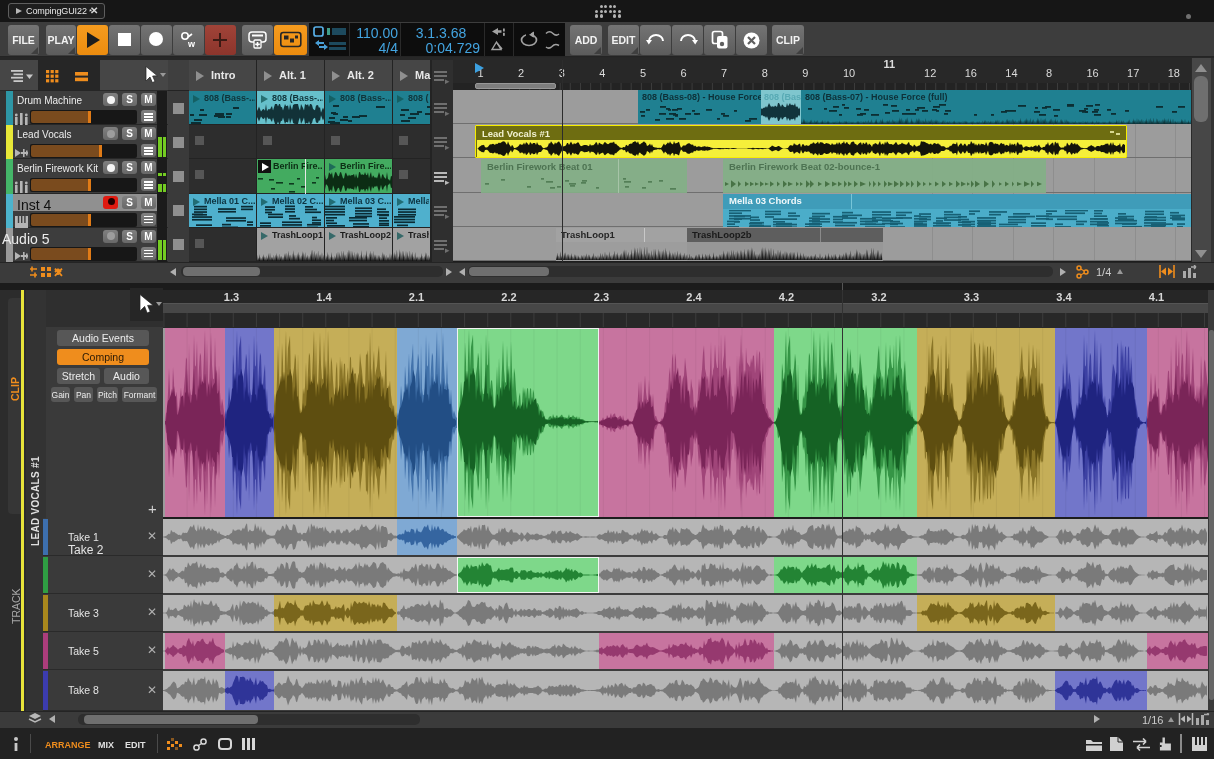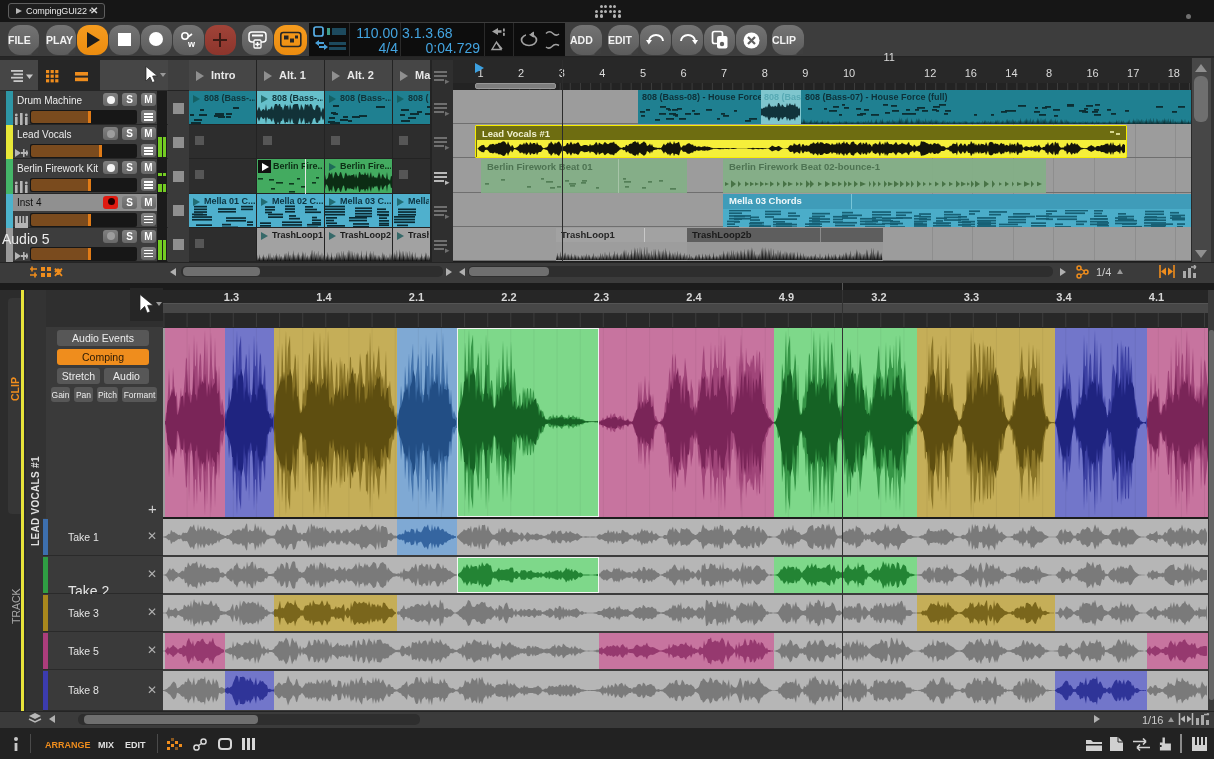--- a/index.html
+++ b/index.html
@@ -1,18 +1,18 @@
 <!DOCTYPE html>
 <html><head><meta charset="utf-8"><style>
 *{margin:0;padding:0;box-sizing:border-box;}
 html,body{width:1214px;height:759px;overflow:hidden;background:#1d1d1d;
  font-family:"Liberation Sans",sans-serif;-webkit-font-smoothing:antialiased;}
 .ab{position:absolute;}
-.btn{position:absolute;border-radius:12px;background:linear-gradient(#747474,#5c5c5c);
- color:#f2f2f2;font-size:10.5px;font-weight:bold;text-align:left;}
+.btn{position:absolute;border-radius:3px;background:linear-gradient(#747474,#5c5c5c);
+ color:#f2f2f2;font-size:10.5px;font-weight:bold;text-align:center;}
 .fold::after{content:"";position:absolute;right:1px;bottom:1px;border-style:solid;
  border-width:0 0 7px 7px;border-color:transparent transparent #3f3f3f transparent;}
 .smb{position:absolute;width:15px;height:13px;border-radius:3px;
  background:linear-gradient(#808080,#686868);color:#fff;font-size:10px;font-weight:bold;
  text-align:center;line-height:13px;}
 .scn{color:#e8e8e8;font-size:11px;font-weight:bold;}
 .cliptxt{position:absolute;font-size:9px;font-weight:bold;color:#0e2a2e;white-space:nowrap;overflow:hidden;}
 </style></head><body>
 
 <div class="ab" style="left:0;top:0;width:1214px;height:22px;background:#161616;"></div>
@@ -75,21 +75,21 @@
     <rect x="19" y="2" width="14" height="7" fill="#1d4a5e"></rect>
     <path d="M2,17 l4,-3 v2 h5 v2 h-5 v2 Z" fill="#4aa0d8"></path>
     <path d="M12,21 l-4,3 v-2 h-5 v-2 h5 v-2 Z" fill="#4aa0d8" transform="translate(3,0)"></path>
     <rect x="16" y="16" width="17" height="3" fill="#1d4a5e"></rect>
     <rect x="16" y="21" width="17" height="3" fill="#1d4a5e"></rect>
   </svg>
 <div class="ab" style="left:349px;top:23px;width:1px;height:33px;background:#2a2a2a;"></div>
 <div class="ab" style="left:352px;top:25px;width:46px;height:15px;color:#43a4e0;font-size:14px;text-align:right;">110.00</div>
 <div class="ab" style="left:352px;top:40px;width:46px;height:15px;color:#43a4e0;font-size:14px;text-align:right;">4/4</div>
 <div class="ab" style="left:400px;top:23px;width:1px;height:33px;background:#2a2a2a;"></div>
-<div class="ab" style="left:402px;top:25px;width:78px;height:15px;color:#43a4e0;font-size:14px;text-align:left;">3.1.3.68</div>
+<div class="ab" style="left:402px;top:25px;width:78px;height:15px;color:#43a4e0;font-size:14px;text-align:center;">3.1.3.68</div>
 <div class="ab" style="left:402px;top:40px;width:78px;height:15px;color:#43a4e0;font-size:14px;text-align:right;">0:04.729</div>
 <div class="ab" style="left:484px;top:23px;width:1px;height:33px;background:#2a2a2a;"></div>
 <svg class="ab" style="left:490px;top:27px;" width="20" height="25">
     <path d="M8,1 l-6,3.5 6,3.5 v-2.2 h3.5 v-2.6 h-3.5 Z" fill="#a2a2a2"></path>
     <rect x="13" y="1.5" width="1.8" height="3" fill="#a2a2a2"></rect>
     <rect x="13" y="5.8" width="1.8" height="3" fill="#a2a2a2"></rect>
     <path d="M6.5,15 l4.5,7.5 h-9 Z" fill="none" stroke="#a2a2a2" stroke-width="1.4"></path>
     <path d="M7,16 l5,6" stroke="#a2a2a2" stroke-width="1.4"></path>
   </svg>
 <div class="ab" style="left:513px;top:23px;width:1px;height:33px;background:#2a2a2a;"></div>
@@ -220,21 +220,21 @@
 <div class="ab" style="left:144px;top:181.4px;width:9px;height:1.6px;background:#fff;box-shadow:0 3px #fff,0 6px #fff;"></div>
 <div class="ab" style="left:157px;top:159.4px;width:10px;height:34.19999999999999px;background:#1b1b1b;"></div>
 <div class="ab" style="left:158px;top:173.4px;width:3.5px;height:3px;background:#74cc22;"></div>
 <div class="ab" style="left:162.5px;top:173.4px;width:3.5px;height:3px;background:#74cc22;"></div>
 <div class="ab" style="left:158px;top:183.6px;width:3.5px;height:8px;background:#74cc22;"></div>
 <div class="ab" style="left:162.5px;top:183.6px;width:3.5px;height:8px;background:#74cc22;"></div>
 <div class="ab" style="left:0;top:193.6px;width:168px;height:34.20000000000002px;background:#3d3d3d;border-bottom:1px solid #272727;"></div>
 <div class="ab" style="left:0;top:193.6px;width:6px;height:34.20000000000002px;background:#333;"></div>
 <div class="ab" style="left:6px;top:193.6px;width:7px;height:34.20000000000002px;background:#4cb3cc;"></div>
 <div class="ab" style="left:13px;top:193.6px;width:144px;height:17px;background:#909090;"></div>
-<div class="ab" style="left:17px;top:197.1px;color:#111;font-size:10px;white-space:nowrap;">Inst 4</div>
+<div class="ab" style="left:17px;top:197.1px;color:#111;font-size:14px;white-space:nowrap;">Inst 4</div>
 <div class="smb" style="left:103px;top:195.6px;background:#e01a10;"></div>
 <div class="ab" style="left:107.5px;top:198.1px;width:7px;height:7px;border-radius:50%;background:#200;"></div>
 <div class="smb" style="left:122px;top:195.6px;">S</div>
 <div class="smb" style="left:141px;top:195.6px;">M</div>
 <div class="ab" style="left:15px;top:213.6px;"><svg width="13" height="12" viewBox="0 0 13 12">
       <rect x="0" y="0" width="13" height="12" fill="#b5b5b5"></rect>
       <rect x="2.8" y="0" width="1.4" height="7" fill="#3d3d3d"></rect>
       <rect x="6" y="0" width="1.4" height="7" fill="#3d3d3d"></rect>
       <rect x="9.2" y="0" width="1.4" height="7" fill="#3d3d3d"></rect>
     </svg></div>
@@ -590,21 +590,21 @@
 <div class="ab" style="left:477.5px;top:67px;color:#dcdcdc;font-size:11px;">1</div>
 <div class="ab" style="left:518.1px;top:67px;color:#dcdcdc;font-size:11px;">2</div>
 <div class="ab" style="left:558.7px;top:67px;color:#dcdcdc;font-size:11px;">3</div>
 <div class="ab" style="left:599.3px;top:67px;color:#dcdcdc;font-size:11px;">4</div>
 <div class="ab" style="left:639.9px;top:67px;color:#dcdcdc;font-size:11px;">5</div>
 <div class="ab" style="left:680.5px;top:67px;color:#dcdcdc;font-size:11px;">6</div>
 <div class="ab" style="left:721.1px;top:67px;color:#dcdcdc;font-size:11px;">7</div>
 <div class="ab" style="left:761.7px;top:67px;color:#dcdcdc;font-size:11px;">8</div>
 <div class="ab" style="left:802.3px;top:67px;color:#dcdcdc;font-size:11px;">9</div>
 <div class="ab" style="left:842.9000000000001px;top:67px;color:#dcdcdc;font-size:11px;">10</div>
-<div class="ab" style="left:883.5px;top:51px;color:#dcdcdc;font-size:11px;">11</div>
+<div class="ab" style="left:883.5px;top:58px;color:#dcdcdc;font-size:11px;font-weight:bold;">11</div>
 <div class="ab" style="left:924.1px;top:67px;color:#dcdcdc;font-size:11px;">12</div>
 <div class="ab" style="left:964.7px;top:67px;color:#dcdcdc;font-size:11px;">16</div>
 <div class="ab" style="left:1005.3000000000001px;top:67px;color:#dcdcdc;font-size:11px;">14</div>
 <div class="ab" style="left:1045.9px;top:67px;color:#dcdcdc;font-size:11px;">8</div>
 <div class="ab" style="left:1086.5px;top:67px;color:#dcdcdc;font-size:11px;">16</div>
 <div class="ab" style="left:1127.1px;top:67px;color:#dcdcdc;font-size:11px;">17</div>
 <div class="ab" style="left:1167.7px;top:67px;color:#dcdcdc;font-size:11px;">18</div>
 <div class="ab" style="left:453px;top:83px;width:738px;height:7px;background:#232323;"></div>
 <svg class="ab" style="left:453px;top:83px;" width="738" height="7">
     <rect x="25.5" y="0" width="1" height="7" fill="#3c3c3c"></rect>
@@ -1178,21 +1178,21 @@
 <div class="ab" style="left:97px;top:387px;width:21px;height:15px;background:#575757;border-radius:3px;color:#ececec;font-size:8.5px;text-align:center;line-height:16px;">Pitch</div>
 <div class="ab" style="left:122px;top:387px;width:35px;height:15px;background:#575757;border-radius:3px;color:#ececec;font-size:8.5px;text-align:center;line-height:16px;">Formant</div>
 <div class="ab" style="left:148px;top:500px;width:14px;height:14px;color:#cfcfcf;font-size:15px;">+</div>
 <div class="ab" style="left:163px;top:290px;width:1051px;height:13px;background:#262626;"></div>
 <div class="ab" style="left:223.8px;top:291px;color:#d8d8d8;font-size:11px;font-weight:bold;">1.3</div>
 <div class="ab" style="left:316.3px;top:291px;color:#d8d8d8;font-size:11px;font-weight:bold;">1.4</div>
 <div class="ab" style="left:408.8px;top:291px;color:#d8d8d8;font-size:11px;font-weight:bold;">2.1</div>
 <div class="ab" style="left:501.3px;top:291px;color:#d8d8d8;font-size:11px;font-weight:bold;">2.2</div>
 <div class="ab" style="left:593.8px;top:291px;color:#d8d8d8;font-size:11px;font-weight:bold;">2.3</div>
 <div class="ab" style="left:686.3px;top:291px;color:#d8d8d8;font-size:11px;font-weight:bold;">2.4</div>
-<div class="ab" style="left:778.8px;top:291px;color:#d8d8d8;font-size:11px;font-weight:bold;">4.9</div>
+<div class="ab" style="left:778.8px;top:291px;color:#d8d8d8;font-size:11px;font-weight:bold;">4.2</div>
 <div class="ab" style="left:871.3px;top:291px;color:#d8d8d8;font-size:11px;font-weight:bold;">3.2</div>
 <div class="ab" style="left:963.8px;top:291px;color:#d8d8d8;font-size:11px;font-weight:bold;">3.3</div>
 <div class="ab" style="left:1056.3px;top:291px;color:#d8d8d8;font-size:11px;font-weight:bold;">3.4</div>
 <div class="ab" style="left:1148.8px;top:291px;color:#d8d8d8;font-size:11px;font-weight:bold;">4.1</div>
 <div class="ab" style="left:163px;top:303px;width:1051px;height:10px;background:#474747;border-top:1px solid #555;"></div>
 <div class="ab" style="left:163px;top:313px;width:1051px;height:14.5px;background:#282828;">
     <svg width="1045" height="14" style="position:absolute;left:0;top:0;">
       <rect x="0.4" y="0" width="1" height="14" fill="#3c3c3c"></rect>
       <rect x="23.6" y="0" width="1" height="14" fill="#3c3c3c"></rect>
       <rect x="46.7" y="0" width="1" height="14" fill="#3c3c3c"></rect>
@@ -1357,21 +1357,21 @@
     </svg>
   </div>
 <div class="ab" style="left:397px;top:519px;width:60px;height:36px;background:#7fa9d4;overflow:hidden;">
     <svg width="60" height="36" style="position:absolute;left:0px;top:0px;">
       <path d="M0,17.0 L1,15.9 L3,15.0 L4,15.8 L6,14.3 L7,15.4 L8,10.4 L10,13.2 L11,12.2 L13,13.4 L14,9.8 L15,10.0 L17,10.8 L18,15.1 L20,8.8 L21,12.3 L22,12.6 L24,13.4 L25,12.1 L27,7.7 L28,7.0 L29,8.8 L31,5.2 L32,10.3 L34,12.4 L35,5.0 L36,11.7 L38,6.7 L39,11.5 L41,6.8 L42,8.8 L43,11.6 L45,10.0 L46,9.8 L48,13.3 L49,11.7 L50,13.4 L52,14.9 L53,14.9 L55,16.8 L56,15.8 L57,16.9 L59,17.3 L59,18.7 L57,19.1 L56,20.2 L55,19.2 L53,21.1 L52,21.1 L50,22.6 L49,24.3 L48,22.7 L46,26.2 L45,26.0 L43,24.4 L42,27.2 L41,29.2 L39,24.5 L38,29.3 L36,24.3 L35,31.0 L34,23.6 L32,25.7 L31,30.8 L29,27.2 L28,29.0 L27,28.3 L25,23.9 L24,22.6 L22,23.4 L21,23.7 L20,27.2 L18,20.9 L17,25.2 L15,26.0 L14,26.2 L13,22.6 L11,23.8 L10,22.8 L8,25.6 L7,20.6 L6,21.7 L4,20.2 L3,21.0 L1,20.1 L0,19.0 Z" fill="#3565a0"></path>
     </svg>
   </div>
 <div class="ab" style="left:163px;top:555px;width:1045px;height:2px;background:#3c3c3c;"></div>
 <div class="ab" style="left:43px;top:556px;width:120px;height:38px;background:#3a3a3a;border-bottom:1px solid #2a2a2a;"></div>
 <div class="ab" style="left:43px;top:557px;width:5px;height:36px;background:#2f9e43;"></div>
-<div class="ab" style="left:68px;top:583px;color:#e4e4e4;font-size:14px;">Take 2</div>
+<div class="ab" style="left:68px;top:543px;color:#e4e4e4;font-size:12px;">Take 2</div>
 <div class="ab" style="left:147px;top:567.0px;color:#b0b0b0;font-size:12px;">✕</div>
 <div class="ab" style="left:163px;top:557px;width:1045px;height:36px;background:#b6b6b6;overflow:hidden;">
     <svg width="1045" height="36" style="position:absolute;left:0;top:0;">
       <path d="M0,17.8 L1,17.8 L3,17.1 L4,15.9 L6,12.5 L7,10.9 L8,13.6 L10,11.2 L11,12.6 L13,15.0 L14,15.1 L15,16.5 L17,15.8 L18,14.6 L20,13.5 L21,14.8 L22,9.7 L24,10.6 L25,5.2 L27,9.0 L28,8.8 L29,6.5 L31,6.3 L32,6.4 L34,4.3 L35,9.4 L36,11.2 L38,5.7 L39,10.5 L41,7.9 L42,6.9 L43,11.5 L45,10.7 L46,11.7 L48,11.4 L49,10.6 L50,10.6 L52,11.4 L53,10.5 L55,11.0 L56,12.1 L57,16.1 L59,15.4 L60,15.3 L62,17.3 L63,17.0 L64,14.8 L66,13.8 L67,12.0 L69,11.3 L70,13.7 L71,9.5 L73,7.8 L74,5.3 L76,11.5 L77,11.0 L78,12.6 L80,11.4 L81,8.5 L83,12.6 L84,4.4 L85,9.7 L87,8.6 L88,5.4 L90,4.4 L91,12.6 L92,6.2 L94,12.8 L95,11.2 L97,11.0 L98,10.5 L99,11.4 L101,11.6 L102,15.0 L104,14.2 L105,16.8 L106,17.0 L108,16.9 L109,16.8 L111,16.3 L112,13.8 L113,14.0 L115,8.9 L116,12.7 L118,6.2 L119,7.1 L120,7.2 L122,12.2 L123,5.0 L125,6.6 L126,12.5 L127,11.5 L129,5.6 L130,4.3 L132,4.7 L133,11.6 L134,10.6 L136,15.0 L137,14.6 L139,16.0 L140,14.9 L141,15.3 L143,12.1 L144,8.7 L146,11.2 L147,8.1 L148,6.5 L150,9.5 L151,5.3 L153,13.4 L154,7.5 L155,13.3 L157,4.8 L158,6.1 L160,7.3 L161,11.4 L162,4.9 L164,12.0 L165,9.9 L167,10.7 L168,12.5 L169,11.8 L171,11.5 L172,14.6 L174,12.7 L175,12.9 L176,8.9 L178,11.3 L179,13.1 L181,11.3 L182,9.7 L183,14.5 L185,11.7 L186,11.4 L188,12.5 L189,12.0 L190,11.1 L192,8.6 L193,6.2 L195,12.5 L196,4.4 L197,8.8 L199,9.3 L200,11.1 L202,6.0 L203,9.1 L204,7.0 L206,10.6 L207,9.7 L209,7.2 L210,5.3 L211,5.0 L213,6.7 L214,11.9 L216,9.8 L217,6.8 L218,5.9 L220,4.9 L221,6.4 L223,7.8 L224,13.5 L225,10.2 L227,13.5 L228,14.2 L230,16.2 L231,16.2 L232,16.6 L234,17.1 L235,16.3 L237,16.7 L238,13.9 L239,16.7 L241,10.9 L242,13.7 L244,14.3 L245,14.5 L246,14.4 L248,11.8 L249,9.6 L251,11.5 L252,8.0 L253,6.4 L255,15.2 L256,8.4 L258,8.1 L259,6.0 L260,9.0 L262,10.1 L263,7.2 L265,7.4 L266,13.6 L267,6.8 L269,10.7 L270,11.7 L272,12.1 L273,9.9 L274,6.6 L276,6.8 L277,9.5 L279,12.3 L280,7.3 L281,11.2 L283,10.8 L284,12.6 L286,14.2 L287,13.2 L288,14.8 L290,16.0 L291,16.7 L293,17.2 L294,17.4 L295,16.7 L297,15.8 L298,13.4 L300,11.4 L301,13.5 L302,10.6 L304,7.7 L305,9.5 L307,8.2 L308,7.2 L309,9.2 L311,11.6 L312,6.2 L314,8.8 L315,11.3 L316,7.7 L318,7.7 L319,7.3 L321,6.8 L322,11.0 L323,11.4 L325,6.2 L326,9.1 L328,9.5 L329,15.6 L330,14.1 L332,15.6 L333,15.3 L335,15.5 L336,14.4 L337,11.8 L339,12.7 L340,12.3 L342,8.2 L343,15.7 L344,13.0 L346,10.7 L347,10.1 L349,14.4 L350,14.3 L351,14.0 L353,15.6 L354,16.0 L356,15.9 L357,15.9 L358,14.8 L360,13.8 L361,15.0 L363,14.5 L364,13.3 L365,14.5 L367,15.0 L368,14.4 L370,14.7 L371,15.8 L372,14.5 L374,13.9 L375,16.1 L377,16.0 L378,15.3 L379,16.8 L381,16.6 L382,17.1 L384,16.3 L385,15.8 L386,13.3 L388,13.5 L389,13.8 L391,11.5 L392,11.7 L393,11.7 L395,12.0 L396,15.3 L398,14.7 L399,15.3 L400,12.6 L402,15.9 L403,14.9 L405,13.7 L406,11.1 L407,15.1 L409,11.3 L410,15.7 L412,14.4 L413,13.3 L414,16.0 L416,15.6 L417,15.3 L419,16.9 L420,16.6 L421,17.6 L423,17.6 L424,17.8 L426,17.6 L427,17.8 L428,17.8 L430,17.7 L431,17.7 L433,17.1 L434,16.5 L435,16.0 L437,16.7 L438,15.0 L440,13.6 L441,12.6 L442,13.8 L444,12.1 L445,13.2 L447,14.7 L448,14.9 L449,15.3 L451,10.6 L452,12.6 L454,11.3 L455,12.5 L456,10.3 L458,15.1 L459,12.3 L461,14.4 L462,14.2 L463,15.4 L465,15.5 L466,15.1 L468,15.5 L469,17.1 L470,14.1 L472,15.1 L473,15.2 L475,12.9 L476,10.5 L477,12.8 L479,14.5 L480,9.7 L482,10.2 L483,13.5 L484,13.4 L486,11.0 L487,13.1 L489,10.7 L490,13.7 L491,12.7 L493,14.4 L494,15.5 L496,16.2 L497,17.8 L498,17.5 L500,16.9 L501,16.1 L503,15.7 L504,12.9 L505,15.5 L507,11.6 L508,12.6 L510,9.5 L511,7.7 L512,7.5 L514,11.8 L515,13.3 L517,13.6 L518,10.0 L519,13.5 L521,7.5 L522,13.0 L524,11.4 L525,12.3 L526,12.6 L528,16.1 L529,14.1 L531,15.1 L532,16.8 L533,16.1 L535,12.7 L536,12.8 L538,16.1 L539,7.2 L540,8.9 L542,6.0 L543,11.9 L545,12.3 L546,11.1 L547,6.5 L549,6.9 L550,8.8 L552,6.9 L553,12.0 L554,10.4 L556,12.7 L557,7.0 L559,12.7 L560,4.8 L561,11.8 L563,11.9 L564,10.5 L566,11.4 L567,13.8 L568,11.5 L570,15.5 L571,13.8 L573,12.7 L574,10.8 L575,11.8 L577,15.1 L578,11.2 L580,4.7 L581,13.0 L582,7.8 L584,12.2 L585,9.0 L587,10.1 L588,8.6 L589,13.5 L591,11.2 L592,9.8 L594,7.9 L595,9.1 L596,8.8 L598,12.0 L599,13.1 L601,12.1 L602,12.8 L603,15.2 L605,17.1 L606,17.7 L608,17.1 L609,17.5 L610,17.6 L612,17.8 L613,17.2 L615,16.9 L616,16.4 L617,14.2 L619,13.8 L620,12.2 L622,11.4 L623,5.8 L624,9.2 L626,14.4 L627,7.4 L629,7.8 L630,8.7 L631,13.2 L633,6.4 L634,9.1 L636,13.4 L637,15.8 L638,16.0 L640,16.6 L641,14.8 L643,12.7 L644,11.3 L645,8.6 L647,5.1 L648,10.9 L650,9.4 L651,7.6 L652,11.0 L654,10.4 L655,7.1 L657,12.4 L658,7.0 L659,11.5 L661,11.1 L662,12.4 L664,10.8 L665,7.3 L666,11.8 L668,13.5 L669,7.5 L671,11.1 L672,11.6 L673,11.9 L675,12.6 L676,14.5 L678,16.1 L679,16.2 L680,14.5 L682,15.8 L683,12.8 L685,11.9 L686,7.7 L687,6.2 L689,10.3 L690,9.8 L692,7.7 L693,8.9 L694,10.2 L696,10.6 L697,7.9 L699,9.7 L700,8.7 L701,14.7 L703,12.2 L704,16.1 L706,16.6 L707,16.6 L708,13.4 L710,11.5 L711,13.7 L713,12.6 L714,7.3 L715,12.8 L717,9.0 L718,8.8 L720,7.5 L721,12.7 L722,8.5 L724,12.2 L725,5.2 L727,9.0 L728,8.8 L729,12.5 L731,5.3 L732,11.6 L734,8.4 L735,11.7 L736,9.7 L738,11.6 L739,7.2 L741,9.7 L742,9.0 L743,10.5 L745,14.3 L746,15.8 L748,15.3 L749,17.2 L750,16.8 L752,17.8 L753,17.7 L755,17.5 L756,17.3 L757,17.3 L759,16.7 L760,15.0 L762,13.0 L763,14.8 L764,12.3 L766,9.9 L767,10.2 L769,14.6 L770,9.7 L771,16.3 L773,10.8 L774,10.5 L776,10.9 L777,10.3 L778,12.7 L780,12.0 L781,8.7 L783,11.3 L784,6.6 L785,10.9 L787,13.1 L788,11.3 L790,12.1 L791,15.7 L792,15.5 L794,16.5 L795,17.2 L797,17.3 L798,17.1 L799,16.3 L801,15.6 L802,14.5 L804,12.5 L805,13.2 L806,10.7 L808,6.1 L809,10.9 L811,8.3 L812,13.0 L813,10.3 L815,15.5 L816,8.4 L818,5.3 L819,10.8 L820,15.7 L822,11.9 L823,5.0 L825,8.1 L826,12.4 L827,8.3 L829,9.5 L830,6.4 L832,12.5 L833,10.6 L834,12.2 L836,8.6 L837,13.0 L839,14.8 L840,13.3 L841,15.7 L843,16.2 L844,17.5 L846,17.3 L847,17.3 L848,16.3 L850,15.7 L851,16.1 L853,14.6 L854,10.7 L855,14.8 L857,9.0 L858,12.8 L860,10.1 L861,9.4 L862,9.7 L864,10.9 L865,9.4 L867,11.5 L868,13.0 L869,11.7 L871,12.8 L872,9.6 L874,8.6 L875,14.3 L876,9.7 L878,14.6 L879,15.6 L881,16.1 L882,16.3 L883,16.6 L885,17.2 L886,17.6 L888,17.6 L889,17.8 L890,17.8 L892,17.7 L893,17.5 L895,15.4 L896,14.1 L897,15.3 L899,9.9 L900,10.0 L902,12.0 L903,14.5 L904,13.6 L906,15.1 L907,11.7 L909,16.6 L910,16.6 L911,17.3 L913,16.1 L914,15.7 L916,11.8 L917,13.2 L918,11.0 L920,12.1 L921,11.0 L923,10.3 L924,4.4 L925,6.0 L927,7.2 L928,9.5 L930,4.5 L931,9.1 L932,11.6 L934,7.6 L935,8.2 L937,6.8 L938,9.5 L939,13.9 L941,12.8 L942,16.5 L944,16.9 L945,17.2 L946,15.6 L948,13.1 L949,12.9 L951,10.5 L952,13.5 L953,13.6 L955,9.3 L956,11.9 L958,8.6 L959,10.4 L960,9.2 L962,11.8 L963,10.5 L965,11.8 L966,8.7 L967,7.6 L969,9.4 L970,12.1 L972,14.7 L973,15.6 L974,16.2 L976,17.6 L977,17.6 L979,17.8 L980,17.7 L981,17.8 L983,17.9 L984,17.8 L986,14.2 L987,16.4 L988,14.5 L990,12.7 L991,14.8 L993,14.7 L994,13.4 L995,16.0 L997,16.3 L998,16.4 L1000,15.5 L1001,16.4 L1002,12.7 L1004,11.3 L1005,10.1 L1007,8.6 L1008,8.1 L1009,8.0 L1011,7.3 L1012,13.0 L1014,12.8 L1015,9.6 L1016,10.7 L1018,11.8 L1019,13.4 L1021,12.2 L1022,5.5 L1023,10.0 L1025,6.3 L1026,13.2 L1028,6.8 L1029,16.1 L1030,8.9 L1032,13.2 L1033,13.3 L1035,14.2 L1036,14.9 L1037,12.8 L1039,10.4 L1040,12.8 L1042,12.7 L1043,12.9 L1044,13.0 L1044,23.0 L1043,23.1 L1042,23.3 L1040,23.2 L1039,25.6 L1037,23.2 L1036,21.1 L1035,21.8 L1033,22.7 L1032,22.8 L1030,27.1 L1029,19.9 L1028,29.2 L1026,22.8 L1025,29.7 L1023,26.0 L1022,30.5 L1021,23.8 L1019,22.6 L1018,24.2 L1016,25.3 L1015,26.4 L1014,23.2 L1012,23.0 L1011,28.7 L1009,28.0 L1008,27.9 L1007,27.4 L1005,25.9 L1004,24.7 L1002,23.3 L1001,19.6 L1000,20.5 L998,19.6 L997,19.7 L995,20.0 L994,22.6 L993,21.3 L991,21.2 L990,23.3 L988,21.5 L987,19.6 L986,21.8 L984,18.2 L983,18.1 L981,18.2 L980,18.3 L979,18.2 L977,18.4 L976,18.4 L974,19.8 L973,20.4 L972,21.3 L970,23.9 L969,26.6 L967,28.4 L966,27.3 L965,24.2 L963,25.5 L962,24.2 L960,26.8 L959,25.6 L958,27.4 L956,24.1 L955,26.7 L953,22.4 L952,22.5 L951,25.5 L949,23.1 L948,22.9 L946,20.4 L945,18.8 L944,19.1 L942,19.5 L941,23.2 L939,22.1 L938,26.5 L937,29.2 L935,27.8 L934,28.4 L932,24.4 L931,26.9 L930,31.5 L928,26.5 L927,28.8 L925,30.0 L924,31.6 L923,25.7 L921,25.0 L920,23.9 L918,25.0 L917,22.8 L916,24.2 L914,20.3 L913,19.9 L911,18.7 L910,19.4 L909,19.4 L907,24.3 L906,20.9 L904,22.4 L903,21.5 L902,24.0 L900,26.0 L899,26.1 L897,20.7 L896,21.9 L895,20.6 L893,18.5 L892,18.3 L890,18.2 L889,18.2 L888,18.4 L886,18.4 L885,18.8 L883,19.4 L882,19.7 L881,19.9 L879,20.4 L878,21.4 L876,26.3 L875,21.7 L874,27.4 L872,26.4 L871,23.2 L869,24.3 L868,23.0 L867,24.5 L865,26.6 L864,25.1 L862,26.3 L861,26.6 L860,25.9 L858,23.2 L857,27.0 L855,21.2 L854,25.3 L853,21.4 L851,19.9 L850,20.3 L848,19.7 L847,18.7 L846,18.7 L844,18.5 L843,19.8 L841,20.3 L840,22.7 L839,21.2 L837,23.0 L836,27.4 L834,23.8 L833,25.4 L832,23.5 L830,29.6 L829,26.5 L827,27.7 L826,23.6 L825,27.9 L823,31.0 L822,24.1 L820,20.3 L819,25.2 L818,30.7 L816,27.6 L815,20.5 L813,25.7 L812,23.0 L811,27.7 L809,25.1 L808,29.9 L806,25.3 L805,22.8 L804,23.5 L802,21.5 L801,20.4 L799,19.7 L798,18.9 L797,18.7 L795,18.8 L794,19.5 L792,20.5 L791,20.3 L790,23.9 L788,24.7 L787,22.9 L785,25.1 L784,29.4 L783,24.7 L781,27.3 L780,24.0 L778,23.3 L777,25.7 L776,25.1 L774,25.5 L773,25.2 L771,19.7 L770,26.3 L769,21.4 L767,25.8 L766,26.1 L764,23.7 L763,21.2 L762,23.0 L760,21.0 L759,19.3 L757,18.7 L756,18.7 L755,18.5 L753,18.3 L752,18.2 L750,19.2 L749,18.8 L748,20.7 L746,20.2 L745,21.7 L743,25.5 L742,27.0 L741,26.3 L739,28.8 L738,24.4 L736,26.3 L735,24.3 L734,27.6 L732,24.4 L731,30.7 L729,23.5 L728,27.2 L727,27.0 L725,30.8 L724,23.8 L722,27.5 L721,23.3 L720,28.5 L718,27.2 L717,27.0 L715,23.2 L714,28.7 L713,23.4 L711,22.3 L710,24.5 L708,22.6 L707,19.4 L706,19.4 L704,19.9 L703,23.8 L701,21.3 L700,27.3 L699,26.3 L697,28.1 L696,25.4 L694,25.8 L693,27.1 L692,28.3 L690,26.2 L689,25.7 L687,29.8 L686,28.3 L685,24.1 L683,23.2 L682,20.2 L680,21.5 L679,19.8 L678,19.9 L676,21.5 L675,23.4 L673,24.1 L672,24.4 L671,24.9 L669,28.5 L668,22.5 L666,24.2 L665,28.7 L664,25.2 L662,23.6 L661,24.9 L659,24.5 L658,29.0 L657,23.6 L655,28.9 L654,25.6 L652,25.0 L651,28.4 L650,26.6 L648,25.1 L647,30.9 L645,27.4 L644,24.7 L643,23.3 L641,21.2 L640,19.4 L638,20.0 L637,20.2 L636,22.6 L634,26.9 L633,29.6 L631,22.8 L630,27.3 L629,28.2 L627,28.6 L626,21.6 L624,26.8 L623,30.2 L622,24.6 L620,23.8 L619,22.2 L617,21.8 L616,19.6 L615,19.1 L613,18.8 L612,18.2 L610,18.4 L609,18.5 L608,18.9 L606,18.3 L605,18.9 L603,20.8 L602,23.2 L601,23.9 L599,22.9 L598,24.0 L596,27.2 L595,26.9 L594,28.1 L592,26.2 L591,24.8 L589,22.5 L588,27.4 L587,25.9 L585,27.0 L584,23.8 L582,28.2 L581,23.0 L580,31.3 L578,24.8 L577,20.9 L575,24.2 L574,25.2 L573,23.3 L571,22.2 L570,20.5 L568,24.5 L567,22.2 L566,24.6 L564,25.5 L563,24.1 L561,24.2 L560,31.2 L559,23.3 L557,29.0 L556,23.3 L554,25.6 L553,24.0 L552,29.1 L550,27.2 L549,29.1 L547,29.5 L546,24.9 L545,23.7 L543,24.1 L542,30.0 L540,27.1 L539,28.8 L538,19.9 L536,23.2 L535,23.3 L533,19.9 L532,19.2 L531,20.9 L529,21.9 L528,19.9 L526,23.4 L525,23.7 L524,24.6 L522,23.0 L521,28.5 L519,22.5 L518,26.0 L517,22.4 L515,22.7 L514,24.2 L512,28.5 L511,28.3 L510,26.5 L508,23.4 L507,24.4 L505,20.5 L504,23.1 L503,20.3 L501,19.9 L500,19.1 L498,18.5 L497,18.2 L496,19.8 L494,20.5 L493,21.6 L491,23.3 L490,22.3 L489,25.3 L487,22.9 L486,25.0 L484,22.6 L483,22.5 L482,25.8 L480,26.3 L479,21.5 L477,23.2 L476,25.5 L475,23.1 L473,20.8 L472,20.9 L470,21.9 L469,18.9 L468,20.5 L466,20.9 L465,20.5 L463,20.6 L462,21.8 L461,21.6 L459,23.7 L458,20.9 L456,25.7 L455,23.5 L454,24.7 L452,23.4 L451,25.4 L449,20.7 L448,21.1 L447,21.3 L445,22.8 L444,23.9 L442,22.2 L441,23.4 L440,22.4 L438,21.0 L437,19.3 L435,20.0 L434,19.5 L433,18.9 L431,18.3 L430,18.3 L428,18.2 L427,18.2 L426,18.4 L424,18.2 L423,18.4 L421,18.4 L420,19.4 L419,19.1 L417,20.7 L416,20.4 L414,20.0 L413,22.7 L412,21.6 L410,20.3 L409,24.7 L407,20.9 L406,24.9 L405,22.3 L403,21.1 L402,20.1 L400,23.4 L399,20.7 L398,21.3 L396,20.7 L395,24.0 L393,24.3 L392,24.3 L391,24.5 L389,22.2 L388,22.5 L386,22.7 L385,20.2 L384,19.7 L382,18.9 L381,19.4 L379,19.2 L378,20.7 L377,20.0 L375,19.9 L374,22.1 L372,21.5 L371,20.2 L370,21.3 L368,21.6 L367,21.0 L365,21.5 L364,22.7 L363,21.5 L361,21.0 L360,22.2 L358,21.2 L357,20.1 L356,20.1 L354,20.0 L353,20.4 L351,22.0 L350,21.7 L349,21.6 L347,25.9 L346,25.3 L344,23.0 L343,20.3 L342,27.8 L340,23.7 L339,23.3 L337,24.2 L336,21.6 L335,20.5 L333,20.7 L332,20.4 L330,21.9 L329,20.4 L328,26.5 L326,26.9 L325,29.8 L323,24.6 L322,25.0 L321,29.2 L319,28.7 L318,28.3 L316,28.3 L315,24.7 L314,27.2 L312,29.8 L311,24.4 L309,26.8 L308,28.8 L307,27.8 L305,26.5 L304,28.3 L302,25.4 L301,22.5 L300,24.6 L298,22.6 L297,20.2 L295,19.3 L294,18.6 L293,18.8 L291,19.3 L290,20.0 L288,21.2 L287,22.8 L286,21.8 L284,23.4 L283,25.2 L281,24.8 L280,28.7 L279,23.7 L277,26.5 L276,29.2 L274,29.4 L273,26.1 L272,23.9 L270,24.3 L269,25.3 L267,29.2 L266,22.4 L265,28.6 L263,28.8 L262,25.9 L260,27.0 L259,30.0 L258,27.9 L256,27.6 L255,20.8 L253,29.6 L252,28.0 L251,24.5 L249,26.4 L248,24.2 L246,21.6 L245,21.5 L244,21.7 L242,22.3 L241,25.1 L239,19.3 L238,22.1 L237,19.3 L235,19.7 L234,18.9 L232,19.4 L231,19.8 L230,19.8 L228,21.8 L227,22.5 L225,25.8 L224,22.5 L223,28.2 L221,29.6 L220,31.1 L218,30.1 L217,29.2 L216,26.2 L214,24.1 L213,29.3 L211,31.0 L210,30.7 L209,28.8 L207,26.3 L206,25.4 L204,29.0 L203,26.9 L202,30.0 L200,24.9 L199,26.7 L197,27.2 L196,31.6 L195,23.5 L193,29.8 L192,27.4 L190,24.9 L189,24.0 L188,23.5 L186,24.6 L185,24.3 L183,21.5 L182,26.3 L181,24.7 L179,22.9 L178,24.7 L176,27.1 L175,23.1 L174,23.3 L172,21.4 L171,24.5 L169,24.2 L168,23.5 L167,25.3 L165,26.1 L164,24.0 L162,31.1 L161,24.6 L160,28.7 L158,29.9 L157,31.2 L155,22.7 L154,28.5 L153,22.6 L151,30.7 L150,26.5 L148,29.5 L147,27.9 L146,24.8 L144,27.3 L143,23.9 L141,20.7 L140,21.1 L139,20.0 L137,21.4 L136,21.0 L134,25.4 L133,24.4 L132,31.3 L130,31.7 L129,30.4 L127,24.5 L126,23.5 L125,29.4 L123,31.0 L122,23.8 L120,28.8 L119,28.9 L118,29.8 L116,23.3 L115,27.1 L113,22.0 L112,22.2 L111,19.7 L109,19.2 L108,19.1 L106,19.0 L105,19.2 L104,21.8 L102,21.0 L101,24.4 L99,24.6 L98,25.5 L97,25.0 L95,24.8 L94,23.2 L92,29.8 L91,23.4 L90,31.6 L88,30.6 L87,27.4 L85,26.3 L84,31.6 L83,23.4 L81,27.5 L80,24.6 L78,23.4 L77,25.0 L76,24.5 L74,30.7 L73,28.2 L71,26.5 L70,22.3 L69,24.7 L67,24.0 L66,22.2 L64,21.2 L63,19.0 L62,18.7 L60,20.7 L59,20.6 L57,19.9 L56,23.9 L55,25.0 L53,25.5 L52,24.6 L50,25.4 L49,25.4 L48,24.6 L46,24.3 L45,25.3 L43,24.5 L42,29.1 L41,28.1 L39,25.5 L38,30.3 L36,24.8 L35,26.6 L34,31.7 L32,29.6 L31,29.7 L29,29.5 L28,27.2 L27,27.0 L25,30.8 L24,25.4 L22,26.3 L21,21.2 L20,22.5 L18,21.4 L17,20.2 L15,19.5 L14,20.9 L13,21.0 L11,23.4 L10,24.8 L8,22.4 L7,25.1 L6,23.5 L4,20.1 L3,18.9 L1,18.2 L0,18.2 Z" fill="#7a7a7a"></path>
     </svg>
   </div>
 <div class="ab" style="left:457px;top:557px;width:142px;height:36px;background:#7ed88a;border:1.5px solid #f5f5f5;overflow:hidden;">
     <svg width="142" height="36" style="position:absolute;left:-1.5px;top:-1.5px;">
       <path d="M0,17.3 L1,16.9 L3,15.5 L4,14.9 L6,11.6 L7,9.0 L8,11.4 L10,6.9 L11,8.9 L13,11.9 L14,7.3 L15,9.6 L17,9.8 L18,9.1 L20,9.2 L21,13.0 L22,7.2 L24,9.7 L25,5.0 L27,9.0 L28,8.8 L29,6.5 L31,6.5 L32,8.2 L34,8.5 L35,13.5 L36,15.5 L38,14.3 L39,14.7 L41,12.2 L42,10.6 L43,13.3 L45,12.4 L46,13.1 L48,12.8 L49,12.2 L50,12.2 L52,12.4 L53,10.8 L55,10.4 L56,10.7 L57,15.4 L59,14.1 L60,14.0 L62,16.4 L63,15.9 L64,13.2 L66,13.5 L67,13.1 L69,13.7 L70,15.7 L71,14.2 L73,13.9 L74,13.0 L76,15.5 L77,15.3 L78,16.0 L80,15.6 L81,14.9 L83,16.5 L84,14.8 L85,16.5 L87,16.7 L88,15.6 L90,14.6 L91,16.3 L92,13.6 L94,15.8 L95,14.8 L97,14.5 L98,13.8 L99,13.6 L101,12.9 L102,15.0 L104,12.9 L105,15.7 L106,15.0 L108,13.0 L109,10.5 L111,12.9 L112,11.3 L113,14.1 L115,11.8 L116,15.3 L118,12.8 L119,13.7 L120,14.3 L122,16.4 L123,15.2 L125,16.2 L126,17.4 L127,17.5 L129,17.4 L130,17.5 L132,17.6 L133,17.8 L134,17.7 L136,17.8 L137,17.6 L139,17.4 L140,17.0 L141,17.0 L141,19.0 L140,19.0 L139,18.6 L137,18.4 L136,18.2 L134,18.3 L133,18.2 L132,18.4 L130,18.5 L129,18.6 L127,18.5 L126,18.6 L125,19.8 L123,20.8 L122,19.6 L120,21.7 L119,22.3 L118,23.2 L116,20.7 L115,24.2 L113,21.9 L112,24.7 L111,23.1 L109,25.5 L108,23.0 L106,21.0 L105,20.3 L104,23.1 L102,21.0 L101,23.1 L99,22.4 L98,22.2 L97,21.5 L95,21.2 L94,20.2 L92,22.4 L91,19.7 L90,21.4 L88,20.4 L87,19.3 L85,19.5 L84,21.2 L83,19.5 L81,21.1 L80,20.4 L78,20.0 L77,20.7 L76,20.5 L74,23.0 L73,22.1 L71,21.8 L70,20.3 L69,22.3 L67,22.9 L66,22.5 L64,22.8 L63,20.1 L62,19.6 L60,22.0 L59,21.9 L57,20.6 L56,25.3 L55,25.6 L53,25.2 L52,23.6 L50,23.8 L49,23.8 L48,23.2 L46,22.9 L45,23.6 L43,22.7 L42,25.4 L41,23.8 L39,21.3 L38,21.7 L36,20.5 L35,22.5 L34,27.5 L32,27.8 L31,29.5 L29,29.5 L28,27.2 L27,27.0 L25,31.0 L24,26.3 L22,28.8 L21,23.0 L20,26.8 L18,26.9 L17,26.2 L15,26.4 L14,28.7 L13,24.1 L11,27.1 L10,29.1 L8,24.6 L7,27.0 L6,24.4 L4,21.1 L3,20.5 L1,19.1 L0,18.7 Z" fill="#238434"></path>
     </svg>

